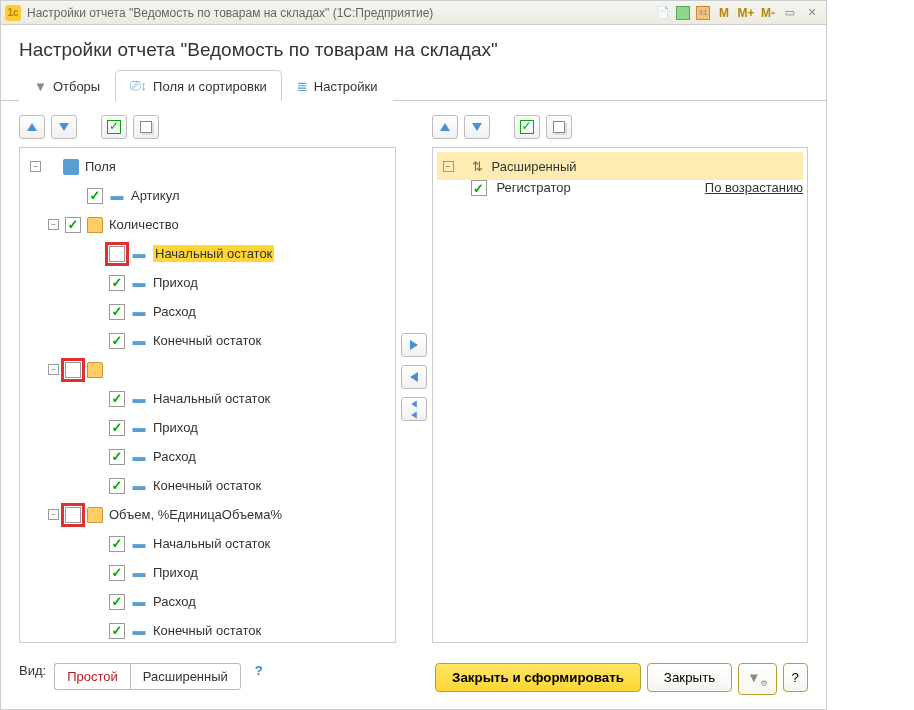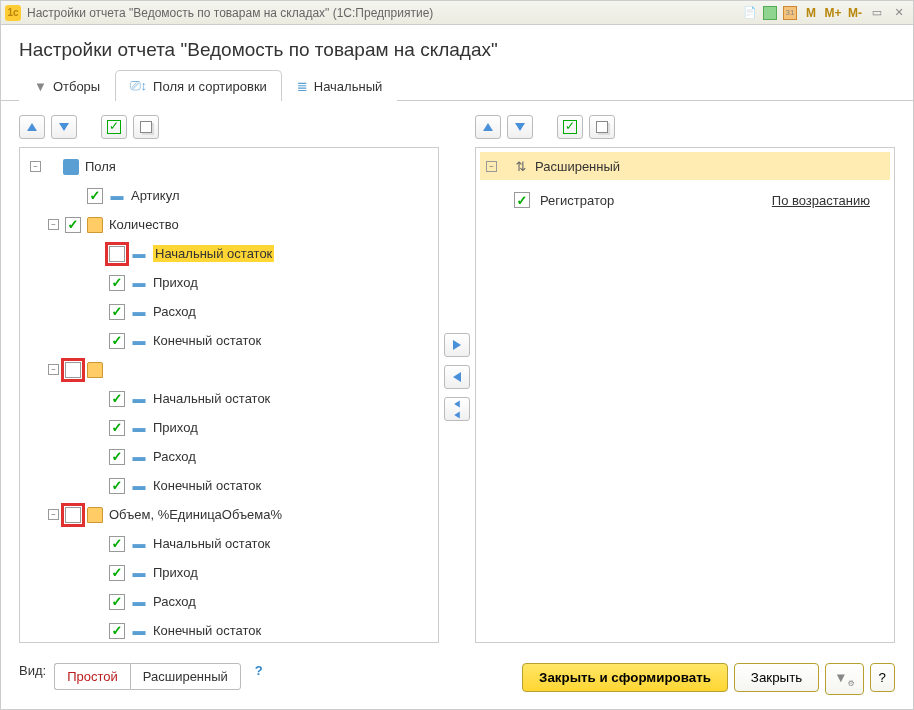--- a/index.html
+++ b/index.html
@@ -1,17 +1,17 @@
 <!DOCTYPE html>
 <html><head>
 <meta charset="utf-8">
 <style>
 * { box-sizing: border-box; margin: 0; padding: 0; }
 body { font-family: Arial, sans-serif; font-size: 13px; color: #333; background: #fff; }
-.window { width: 914px; height: 710px; background: #fff; display: flex; flex-direction: column; border: 1px solid #ccc; }
+.window { width: 827px; height: 710px; background: #fff; display: flex; flex-direction: column; border: 1px solid #ccc; }
 
 
 .titlebar { height: 24px; background: linear-gradient(#f5f5f0, #ebebe0); border-bottom: 1px solid #ccc; display: flex; align-items: center; padding: 0 4px; }
 .titlebar-icon { width: 16px; height: 16px; background: #ffcc33; border-radius: 3px; margin-right: 6px; display: flex; align-items: center; justify-content: center; font-size: 10px; font-weight: bold; color: #b8860b; }
 .titlebar-text { flex: 1; font-size: 12px; color: #666; }
 .titlebar-btns { display: flex; gap: 2px; }
 .titlebar-btn { width: 20px; height: 18px; display: flex; align-items: center; justify-content: center; font-size: 11px; color: #888; cursor: pointer; }
 .titlebar-btn.cal { width: 18px; }
 .titlebar-btn.m { color: #b8860b; font-weight: bold; font-size: 12px; }
 
@@ -41,22 +41,22 @@
 .ic-fields { background: #5a9fd4; border-radius: 2px; }
 .ic-field { color: #5a9fd4; font-weight: bold; }
 .ic-folder { background: #ffcc66; border-radius: 2px 2px 0 0; border: 1px solid #cc9933; }
 .ic-sort { color: #666; }
 .hl { background: #ffd633; padding: 1px 2px; }
 .lbl { white-space: nowrap; }
 
 .middle-col { width: 36px; display: flex; flex-direction: column; align-items: center; justify-content: center; gap: 8px; }
 
 .sort-header { display: flex; align-items: center; height: 28px; background: #ffecb3; padding-left: 6px; gap: 6px; }
-.sort-item { display: flex; align-items: flex-end; height: 28px; padding-left: 34px; gap: 10px; }
-.sort-dir { margin-left: auto; margin-right: 20px; text-decoration: underline; cursor: pointer; }
+.sort-item { display: flex; align-items: flex-start; height: 28px; padding-left: 34px; gap: 10px; }
+.sort-dir { margin-left: auto; text-decoration: underline; cursor: pointer; }
 
 
 .footer { display: flex; align-items: flex-start; padding: 10px 18px 14px; border-top: none; }
 .view-lbl { margin-right: 8px; }
 .mode { padding: 5px 12px; border: 1px solid #bbb; cursor: pointer; background: #fff; }
 .mode.first { border-radius: 3px 0 0 3px; border-right: none; }
 .mode.last { border-radius: 0 3px 3px 0; }
 .mode.active { color: #b91c1c; }
 .help { width: 20px; text-align: center; color: #3388cc; margin-left: 8px; cursor: pointer; font-weight: bold; }
 .spacer-flex { flex: 1; }
@@ -111,21 +111,21 @@
     <div class="tab">
       <span class="funnel">▼</span>
       <span>Отборы</span>
     </div>
     <div class="tab active">
       <span style="color:#5a9fd4;">⎚↕</span>
       <span>Поля и сортировки</span>
     </div>
     <div class="tab">
       <span style="color:#5a9fd4;">≣</span>
-      <span>Начальный</span>
+      <span>Настройки</span>
     </div>
   </div>
 
   <div class="content">
 
     <div class="panel">
       <div class="panel-toolbar">
         <div class="tb-btn">
             <div class="arrow-up"></div>
           </div>

